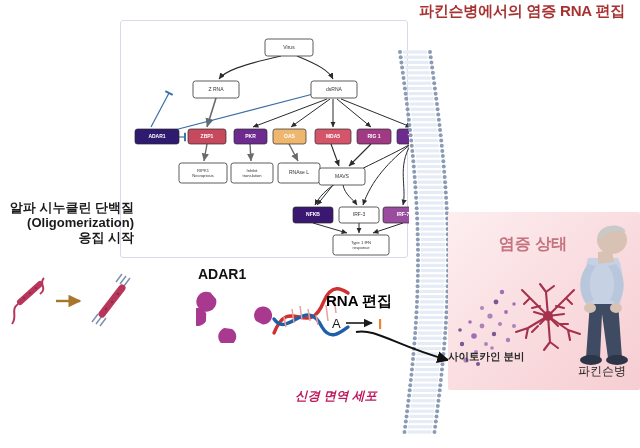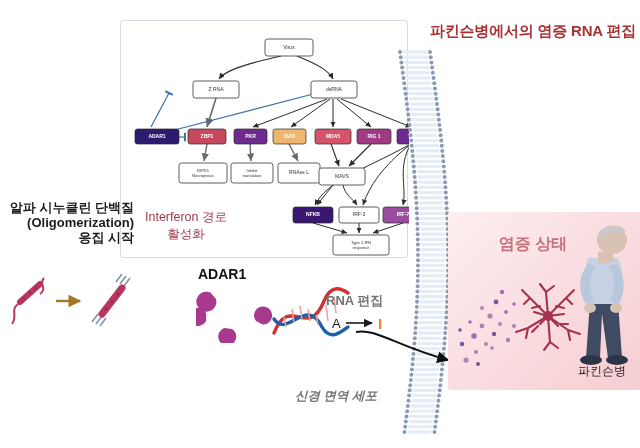--- a/index.html
+++ b/index.html
@@ -6,23 +6,23 @@
   body{
     width:640px;height:448px;
     background:#ffffff;
     font-family:"Liberation Sans","DejaVu Sans",sans-serif;
     overflow:hidden;position:relative;
   }
   .stage{position:absolute;left:0;top:0;width:640px;height:448px;}
 
   
   #title{
-    position:absolute;left:408px;top:22px;width:228px;
+    position:absolute;left:408px;top:2px;width:228px;
     font-size:15px;font-weight:bold;color:#a83232;
-    text-align:right;letter-spacing:-0.2px;
+    text-align:center;letter-spacing:-0.2px;
   }
 
   
   #pathway-panel{
     position:absolute;left:120px;top:20px;width:288px;height:238px;
     background:#ffffff;border:1.5px solid #d9d9ee;border-radius:3px;
     box-sizing:border-box;
   }
   #pathway-svg{position:absolute;left:0;top:0;width:288px;height:238px;}
   .nodeLabel{
@@ -46,21 +46,21 @@
 
   
   #adar1-label{
     position:absolute;left:198px;top:266px;width:90px;
     font-size:14px;font-weight:bold;color:#111111;text-align:left;
   }
   #adar1-art{position:absolute;left:196px;top:285px;width:90px;height:58px;}
   #helix-art{position:absolute;left:268px;top:283px;width:86px;height:62px;}
   #rna-edit-label{
     position:absolute;left:326px;top:292px;width:86px;
-    font-size:13px;font-weight:bold;color:#737373;text-align:left;
+    font-size:15px;font-weight:bold;color:#000000;text-align:left;
   }
   #ai-art{position:absolute;left:330px;top:310px;width:60px;height:28px;}
 
   
   #membrane-art{position:absolute;left:392px;top:48px;width:76px;height:390px;}
 
   
   #inflam-panel{
     position:absolute;left:448px;top:212px;width:192px;height:178px;
     background:linear-gradient(135deg,#fdeef0 0%,#fadfe2 45%,#f6cdd2 100%);
@@ -79,21 +79,21 @@
   }
   #pd-label{
     position:absolute;left:564px;top:363px;width:76px;
     font-size:12px;font-weight:normal;color:#1b1b1b;text-align:center;
   }
 
   
   #neuroimmune-label{
     position:absolute;left:268px;top:388px;width:136px;
     font-size:12.5px;font-style:italic;font-weight:bold;
-    color:#737373;text-align:center;
+    color:#be185d;text-align:center;
   }
 
   
   #cross-arrow{position:absolute;left:352px;top:326px;width:110px;height:44px;}
 </style>
 </head>
 <body>
 
 <div class="stage">
 
@@ -257,24 +257,20 @@
     <g stroke="#b8365c" stroke-width="7" stroke-linecap="round">
       <line x1="98" y1="46" x2="118" y2="20"></line>
     </g>
     <g fill="#8e2847">
       <circle cx="102" cy="41" r="1.2"></circle>
         <circle cx="108" cy="34" r="1.2"></circle>
         <circle cx="114" cy="26" r="1.2"></circle>
     </g>
   </svg>
 
-  <div id="interferon-label">
-    <div>Interferon 경로</div>
-    <div>활성화</div>
-  </div>
 
   <div id="adar1-label">ADAR1</div>
 
   <svg id="adar1-art" viewBox="0 0 90 58">
     <g fill="#a8398f">
       <path d="M20,14 a10,10 0 1,1 -3,-8 L20,14 z" transform="rotate(-20 20 14)"></path>
       <path d="M10,36 a9,9 0 1,1 -3,-7 L10,36 z" transform="rotate(25 10 36)"></path>
       <path d="M36,44 a9,9 0 1,1 -3,-7 L36,44 z" transform="rotate(-60 36 44)"></path>
       <path d="M60,36 a9,9 0 1,1 -3,-7 L60,36 z" transform="rotate(140 60 36)"></path>
     </g>
@@ -600,17 +596,18 @@
     <ellipse cx="48" cy="90" rx="6" ry="5" fill="#d8c2b4"></ellipse>
 
     <path d="M30,34 L44,32 L46,44 L30,46 z" fill="#d8c2b4"></path>
     <ellipse cx="44" cy="22" rx="15" ry="14" fill="#d8c2b4"></ellipse>
     <path d="M30,18 C32,6 54,4 58,14 C50,12 38,12 32,22 z" fill="#c9c9c9"></path>
 
     <ellipse cx="23" cy="142" rx="11" ry="5" fill="#2d3549"></ellipse>
     <ellipse cx="49" cy="142" rx="11" ry="5" fill="#2d3549"></ellipse>
   </svg>
 
+  <div id="cytokine-label">사이토카인 분비</div>
   <div id="pd-label">파킨슨병</div>
 
   <div id="neuroimmune-label">신경 면역 세포</div>
 
 </div>
 
 </body></html>

